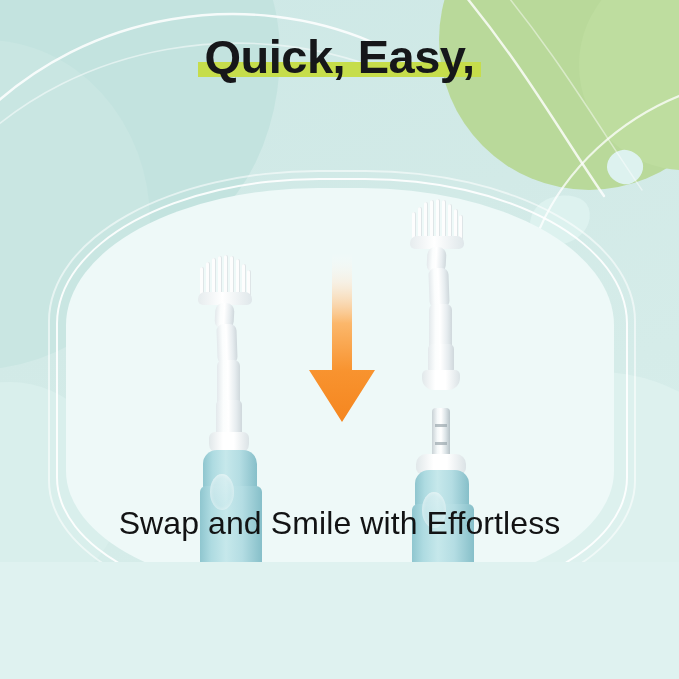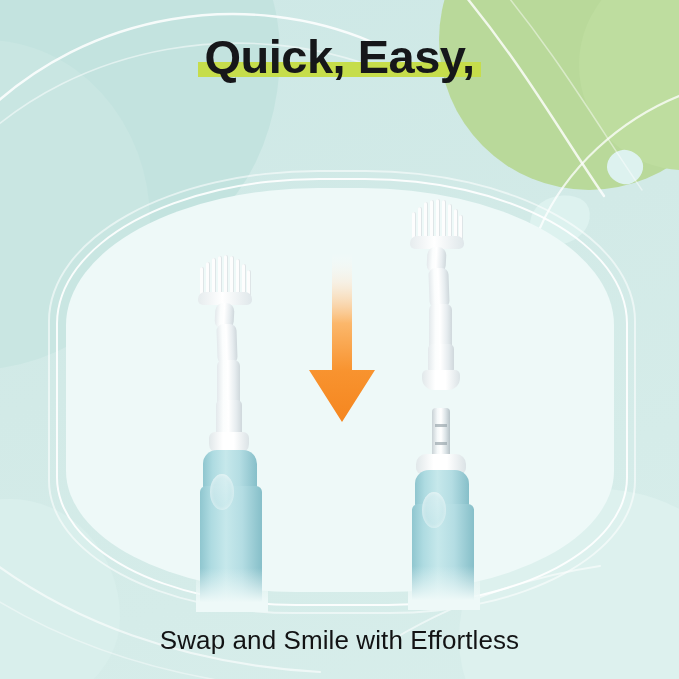--- a/index.html
+++ b/index.html
@@ -1,21 +1,21 @@
 <!DOCTYPE html>
 <html><head>
 <meta charset="utf-8">
 <style>
   html,body{margin:0;padding:0;}
   body{
     width:679px;height:679px;overflow:hidden;
     font-family:"Liberation Sans", sans-serif;
     background:#dff2f0;
   }
-  .stage{position:relative;width:679px;height:679px;overflow:hidden;background:#f0abfc;}
+  .stage{position:relative;width:679px;height:562px;overflow:hidden;background:#f0abfc;}
 
   
   .bg-base{position:absolute;inset:0;background:#cfe9e6;}
   .bg-tint{position:absolute;inset:0;
     background:linear-gradient(160deg,#cde8e6 0%,#d2eae7 45%,#d8eeeb 100%);}
 
   .blob{position:absolute;}
 
   .blob-tl{
     left:-120px;top:-130px;width:400px;height:380px;
@@ -91,21 +91,21 @@
   }
   .hl-inner{position:relative;display:inline-block;padding:0 6px;}
   .hl-inner::before{
     content:"";position:absolute;left:0;right:0;
     bottom:5px;height:15px;background:#c6dd4b;z-index:-1;
   }
 
   
   .caption{
     position:absolute;left:0;right:0;bottom:22px;text-align:center;z-index:30;
-    color:#121314;font-size:26px;line-height:34px;letter-spacing:.1px;
+    color:#121314;font-size:32px;line-height:34px;letter-spacing:.1px;
   }
   .caption span{display:block;}
 
   
   .tb{position:absolute;z-index:20;}
 
   
   .bristles{position:absolute;}
   .bristles .tuft{
     position:absolute;bottom:0;width:4px;background:#fdfdfd;

